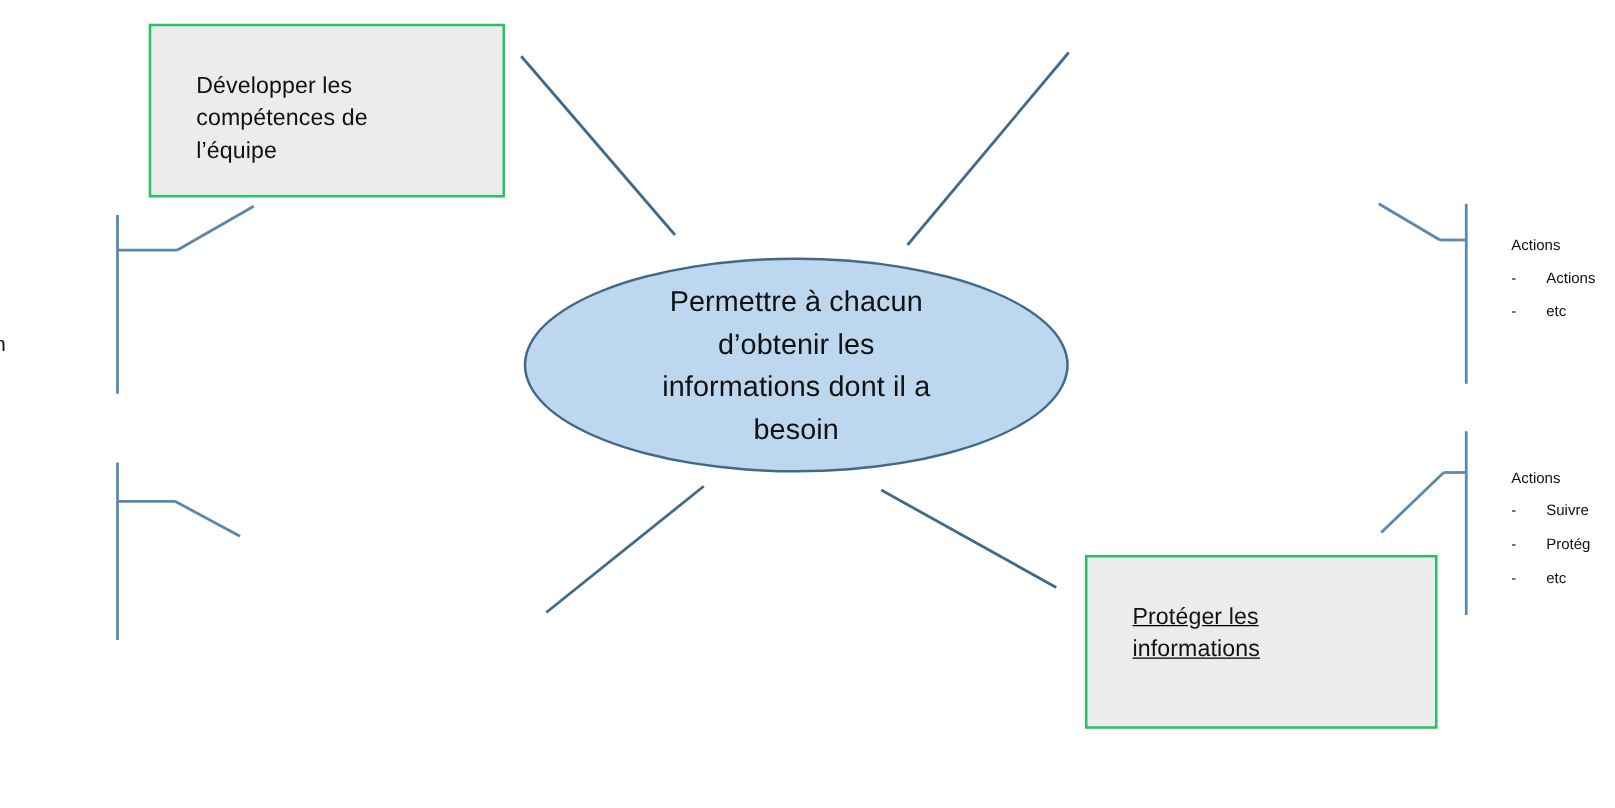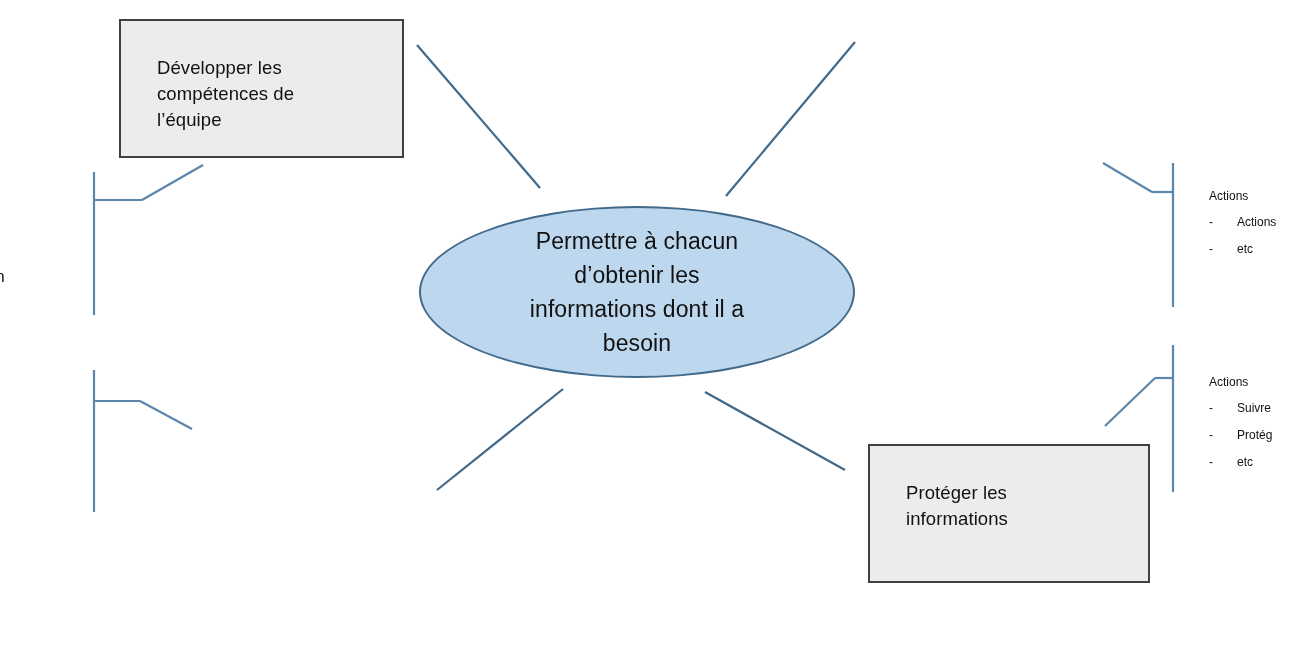--- a/index.html
+++ b/index.html
@@ -21,38 +21,38 @@
     position: absolute;
     left: 0;
     top: 0;
     width: 1292px;
     height: 646px;
     pointer-events: none;
   }
   .node-box {
     position: absolute;
     background: #ececec;
-    border: 2px solid #404040;
+    border: 2px solid #22c55e;
     box-sizing: border-box;
     display: flex;
     align-items: flex-start;
     padding: 34px 0 0 36px;
   }
   .node-box .node-text {
     font-size: 18.5px;
     line-height: 26px;
     color: #111111;
     white-space: pre-line;
     text-align: left;
     letter-spacing: 0.1px;
   }
   #box-tl { left: 119px; top: 19px;  width: 285px; height: 139px; }
   #box-tr { left: 868px; top: 19px;  width: 282px; height: 139px; }
   #box-bl { left: 119px; top: 444px; width: 285px; height: 139px; }
-  #box-br { left: 868px; top: 444px; width: 282px; height: 139px; }
+  #box-br { left: 868px; top: 444px; width: 282px; height: 139px; text-decoration: underline; }
 
   #center-ellipse {
     position: absolute;
     left: 419px;
     top: 206px;
     width: 436px;
     height: 172px;
     border-radius: 50%;
     background: #bdd7ee;
     border: 2px solid #41698a;

